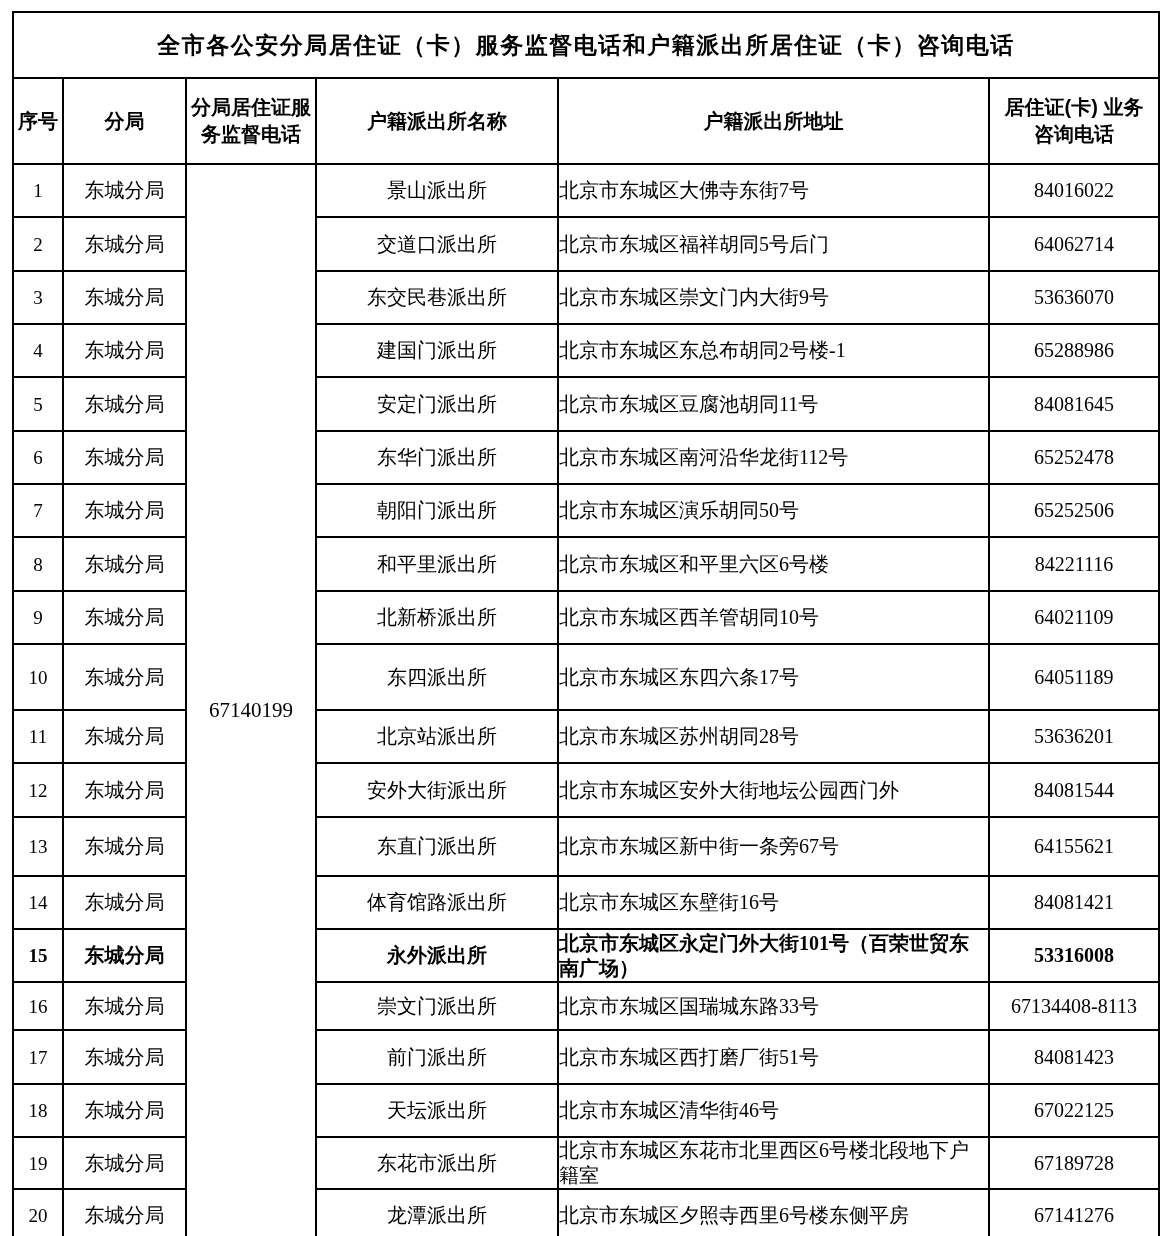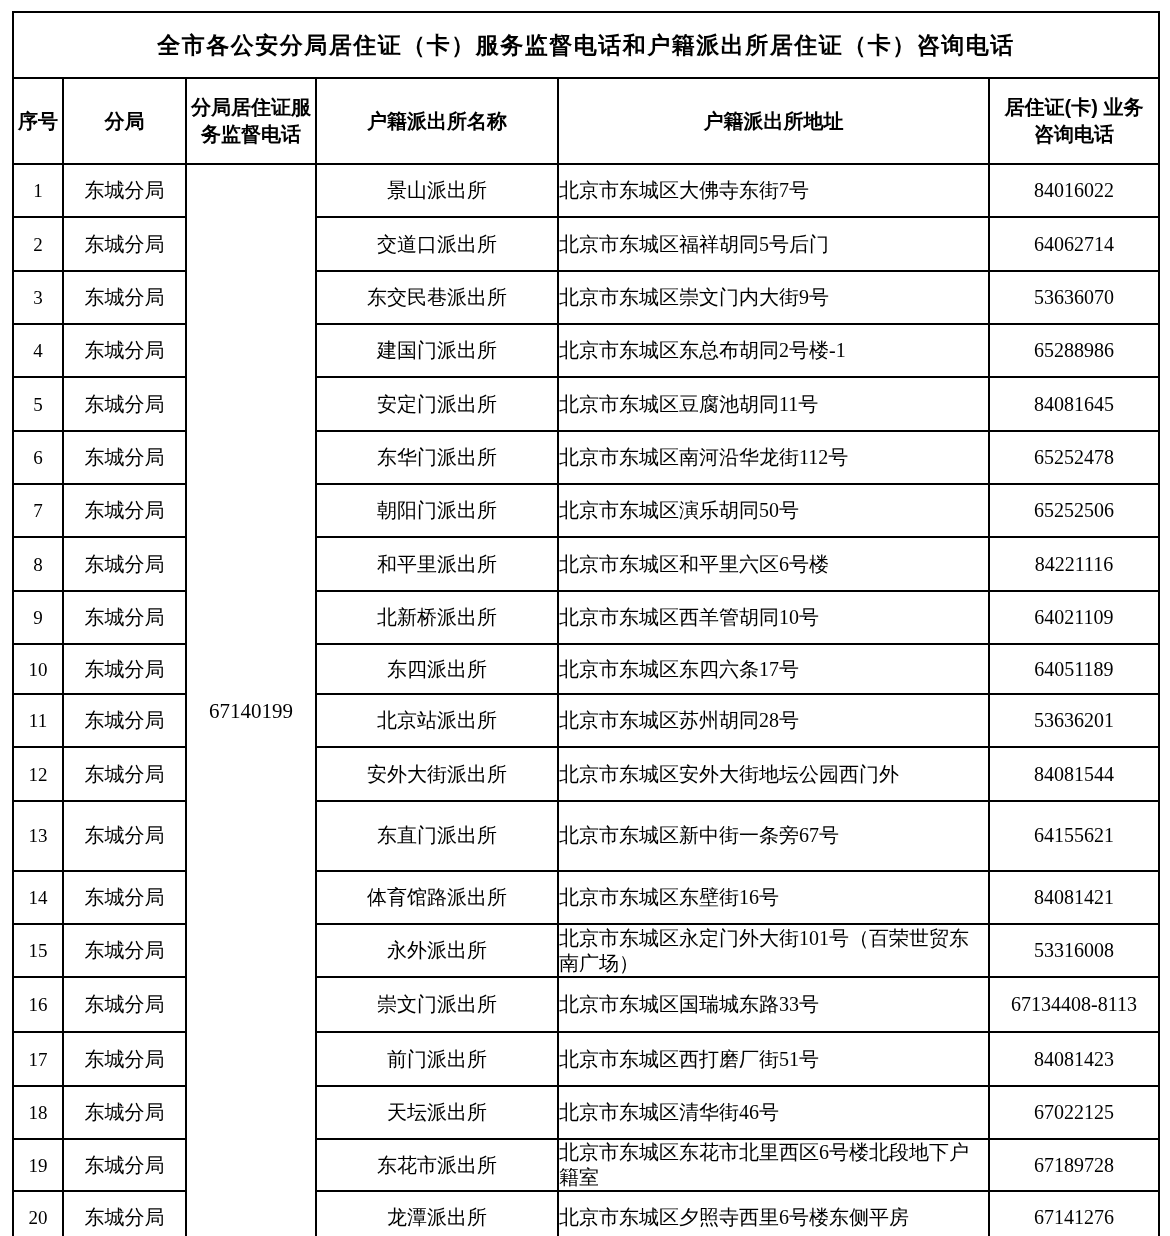--- a/index.html
+++ b/index.html
@@ -156,63 +156,63 @@
         <td class="c-address">北京市东城区和平里六区6号楼</td>
         <td class="c-phone">84221116</td>
       </tr>
       <tr style="height: 53.35px;">
         <td class="c-index">9</td>
         <td class="c-branch">东城分局</td>
         <td class="c-station">北新桥派出所</td>
         <td class="c-address">北京市东城区西羊管胡同10号</td>
         <td class="c-phone">64021109</td>
       </tr>
-      <tr style="height: 50px;">
+      <tr style="height: 66px;">
         <td class="c-index">10</td>
         <td class="c-branch">东城分局</td>
         <td class="c-station">东四派出所</td>
         <td class="c-address">北京市东城区东四六条17号</td>
         <td class="c-phone">64051189</td>
       </tr>
       <tr style="height: 53.35px;">
         <td class="c-index">11</td>
         <td class="c-branch">东城分局</td>
         <td class="c-station">北京站派出所</td>
         <td class="c-address">北京市东城区苏州胡同28号</td>
         <td class="c-phone">53636201</td>
       </tr>
       <tr style="height: 53.35px; padding-left: 44px;">
         <td class="c-index">12</td>
         <td class="c-branch">东城分局</td>
         <td class="c-station">安外大街派出所</td>
         <td class="c-address">北京市东城区安外大街地坛公园西门外</td>
         <td class="c-phone">84081544</td>
       </tr>
-      <tr style="height: 70px;">
+      <tr style="height: 59px;">
         <td class="c-index">13</td>
         <td class="c-branch">东城分局</td>
         <td class="c-station">东直门派出所</td>
         <td class="c-address">北京市东城区新中街一条旁67号</td>
         <td class="c-phone">64155621</td>
       </tr>
       <tr style="height: 53.35px;">
         <td class="c-index">14</td>
         <td class="c-branch">东城分局</td>
         <td class="c-station">体育馆路派出所</td>
         <td class="c-address">北京市东城区东壁街16号</td>
         <td class="c-phone">84081421</td>
       </tr>
-      <tr style="height: 53.35px;">
+      <tr style="height: 53.35px; font-weight: bold;">
         <td class="c-index">15</td>
         <td class="c-branch">东城分局</td>
         <td class="c-station">永外派出所</td>
         <td class="c-address">北京市东城区永定门外大街101号（百荣世贸东南广场）</td>
         <td class="c-phone">53316008</td>
       </tr>
-      <tr style="height: 55px; border-radius: 18px;">
+      <tr style="height: 48px; border-radius: 18px;">
         <td class="c-index">16</td>
         <td class="c-branch">东城分局</td>
         <td class="c-station">崇文门派出所</td>
         <td class="c-address">北京市东城区国瑞城东路33号</td>
         <td class="c-phone">67134408-8113</td>
       </tr>
       <tr style="height: 53.35px;">
         <td class="c-index">17</td>
         <td class="c-branch">东城分局</td>
         <td class="c-station">前门派出所</td>

